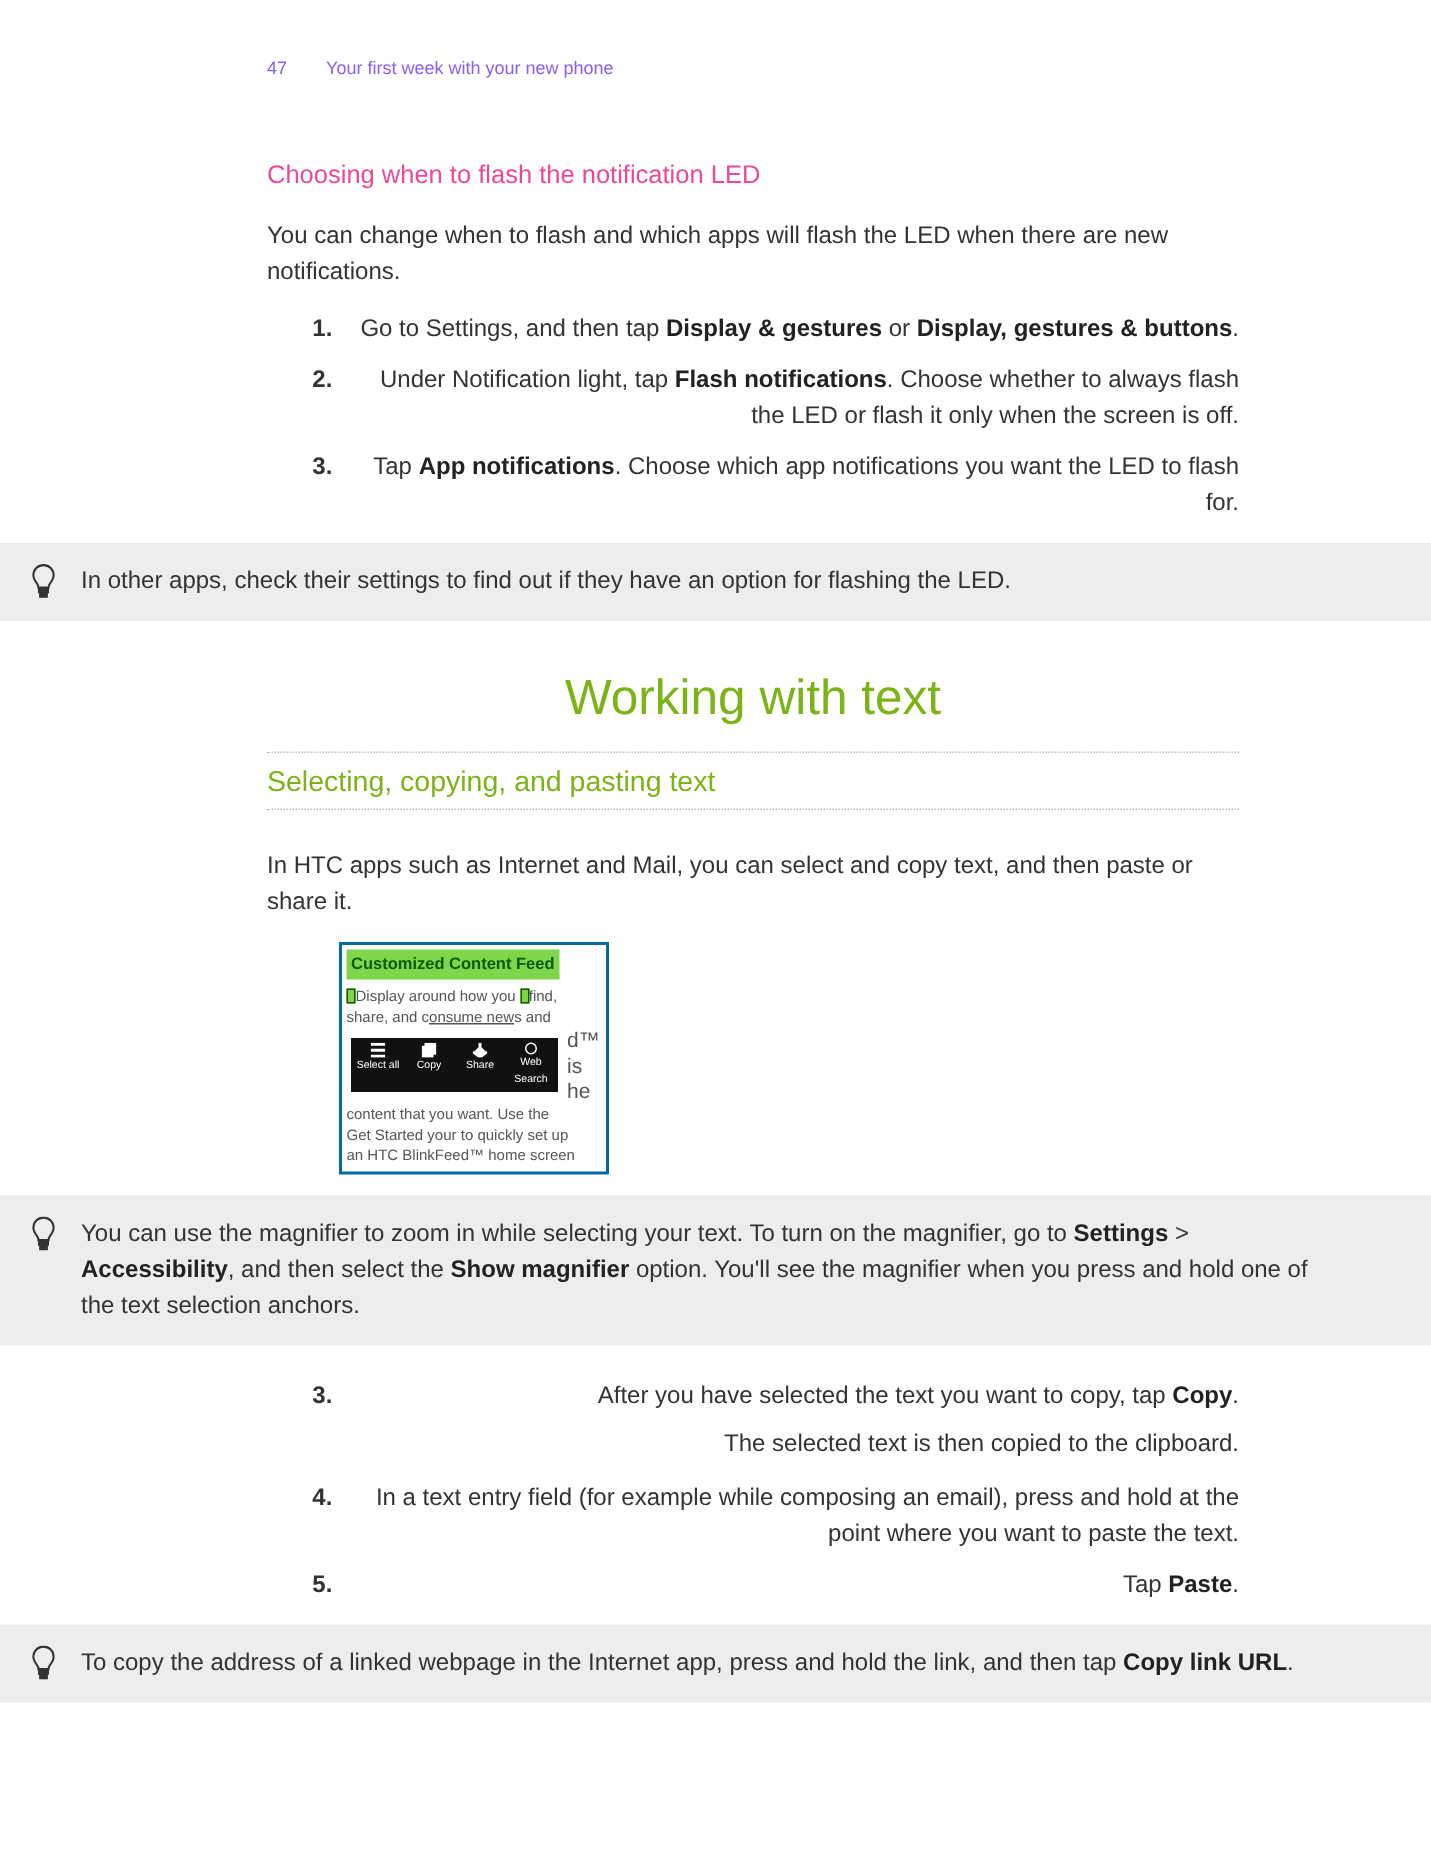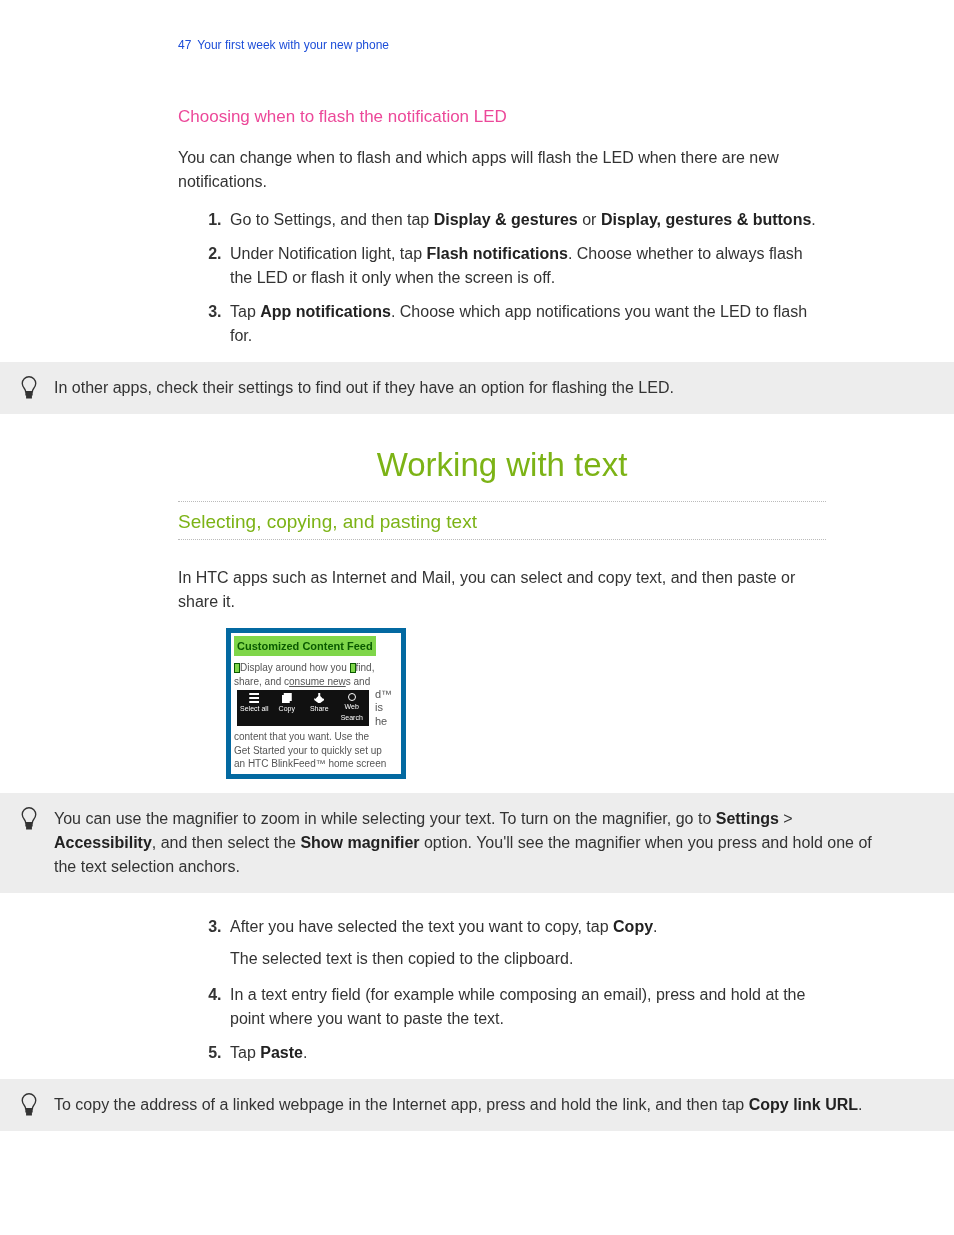--- a/index.html
+++ b/index.html
@@ -10,33 +10,33 @@
       background: #fff;
       color: #333;
       font-size: 16px;
       line-height: 1.5;
       padding-bottom: 80px;
     }
     .page { padding: 36px 48px 0 48px; }
     .content { padding: 0 80px 0 130px; }
     .header-row {
       font-size: 12px;
-      color: #1d4ed8;
+      color: #8b5cf6;
       padding: 0 0 50px 130px;
       display: flex;
-      gap: 6px;
+      gap: 26px;
     }
     .sub-heading {
       font-size: 17px;
       font-weight: 400;
       color: #ec4899;
       margin-bottom: 16px;
     }
     .body-text { color: #333; margin-bottom: 14px; }
-    ol { list-style-position: outside; padding-left: 48px; }
+    ol { list-style-position: outside; padding-left: 48px; text-align: right; }
     ol li { padding-left: 4px; margin-bottom: 10px; }
     ol li::marker { font-weight: 600; }
     .bold { font-weight: 600; color: #222; }
     .tip-box {
       background: #ededed;
       padding: 14px 80px 14px 20px;
       margin: 14px 0;
       display: flex;
       gap: 18px;
       align-items: flex-start;
@@ -59,21 +59,21 @@
     .dotted-rule { border: none; border-top: 1.5px dotted #bbb; margin: 2px 0 6px 0; }
     h2.green-sub {
       color: #7cb316;
       font-size: 19px;
       font-weight: 400;
       margin: 0;
     }
     .divider-top { margin-top: 4px; }
     .img-placeholder {
       width: 180px;
-      border: 5px solid #0369a1;
+      border: 2px solid #0369a1;
       margin: 14px 0 14px 0;
       background: #fff;
       font-size: 10px;
       color: #555;
     }
     .img-hl {
       background: #7fd64a;
       color: #0a5a00;
       font-weight: bold;
       padding: 2px 3px;
@@ -156,21 +156,21 @@
           <br>
           <span>share, and c</span><u>onsume new</u><span>s and</span>
         </div>
         <div style="display:flex;align-items:center">
           <div class="img-toolbar" style="flex:1">
             <div><span class="ticon sel"></span><span>Select all</span></div>
             <div><span class="ticon copy"></span><span>Copy</span></div>
             <div><span class="ticon share"></span><span>Share</span></div>
             <div><span class="ticon web"></span><span>Web Search</span></div>
           </div>
-          <div style="width:26px;font-size:11px;line-height:1.2;padding-right:2px">
+          <div style="width:26px;font-size:14px;line-height:1.2;padding-right:2px">
             <span>d™ is</span><br>
             <span>he</span>
           </div>
         </div>
         <div class="img-body" style="padding-bottom:3px">
           <span>content that you want. Use the</span><br>
           <span>Get Started your to quickly set up</span><br>
           <span>an HTC BlinkFeed™ home screen</span>
         </div>
       </div>

